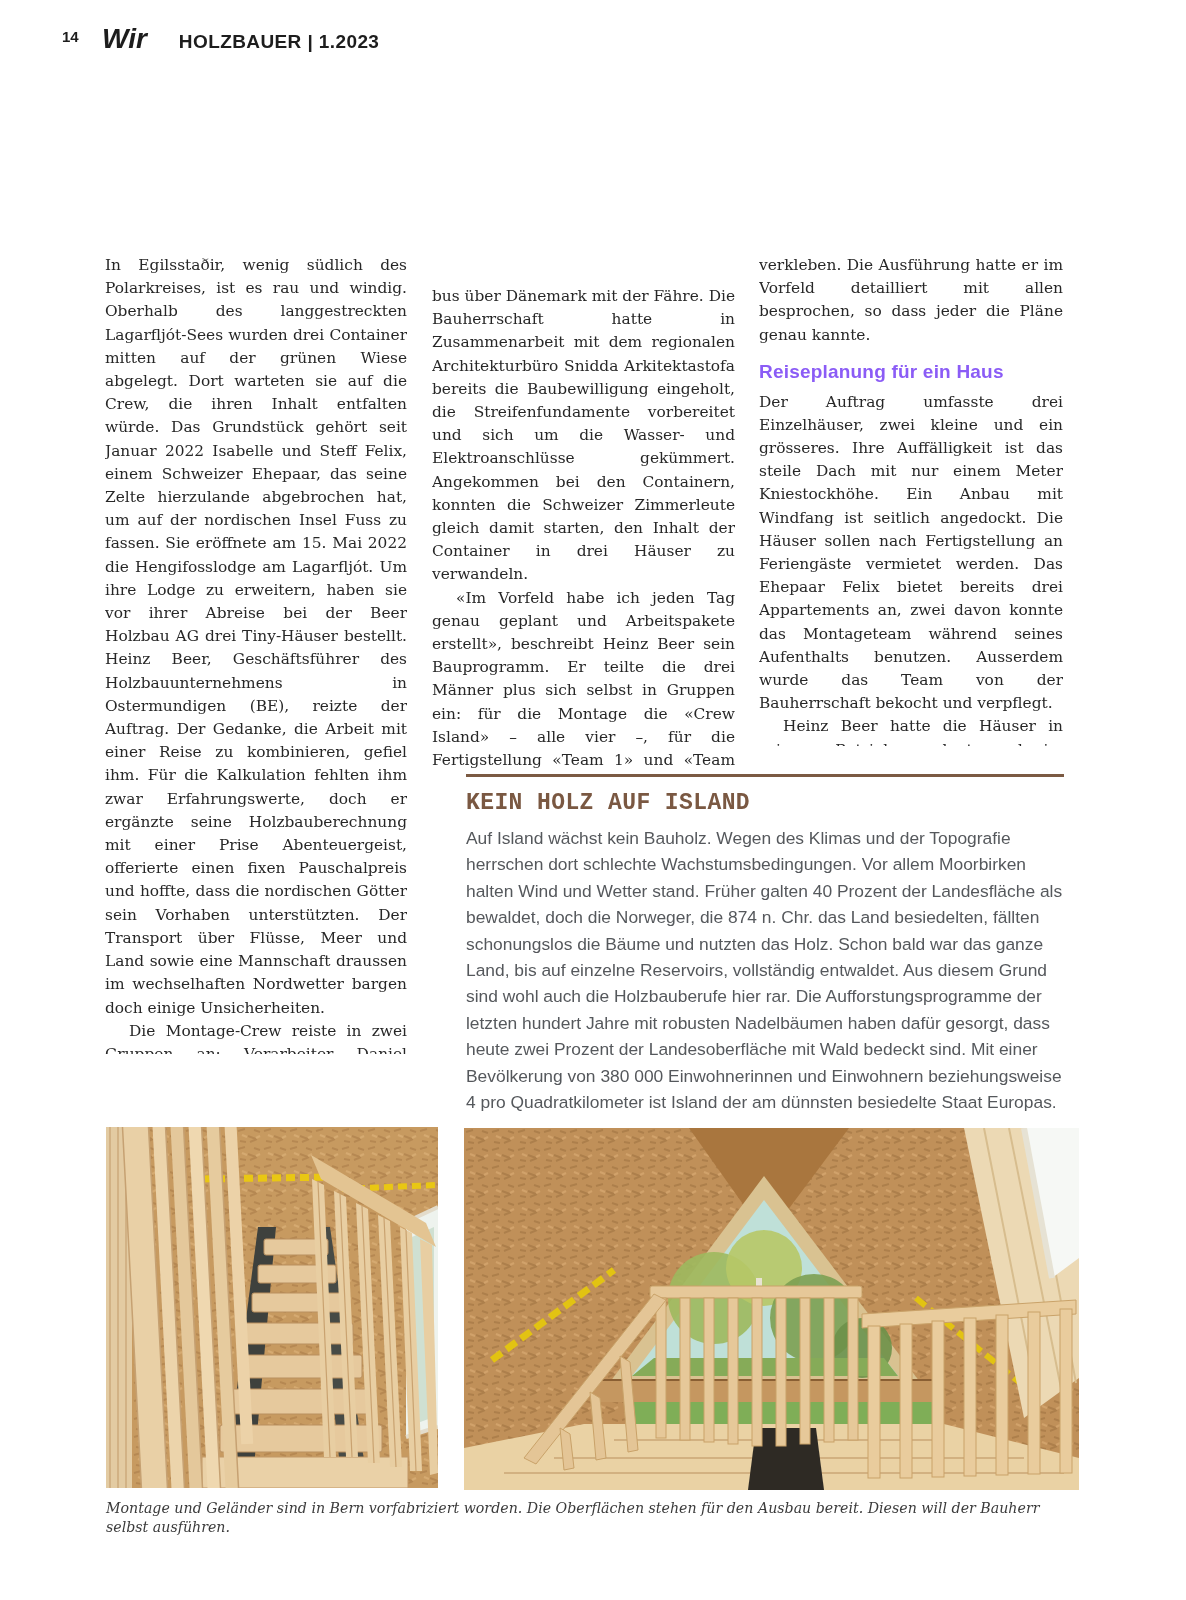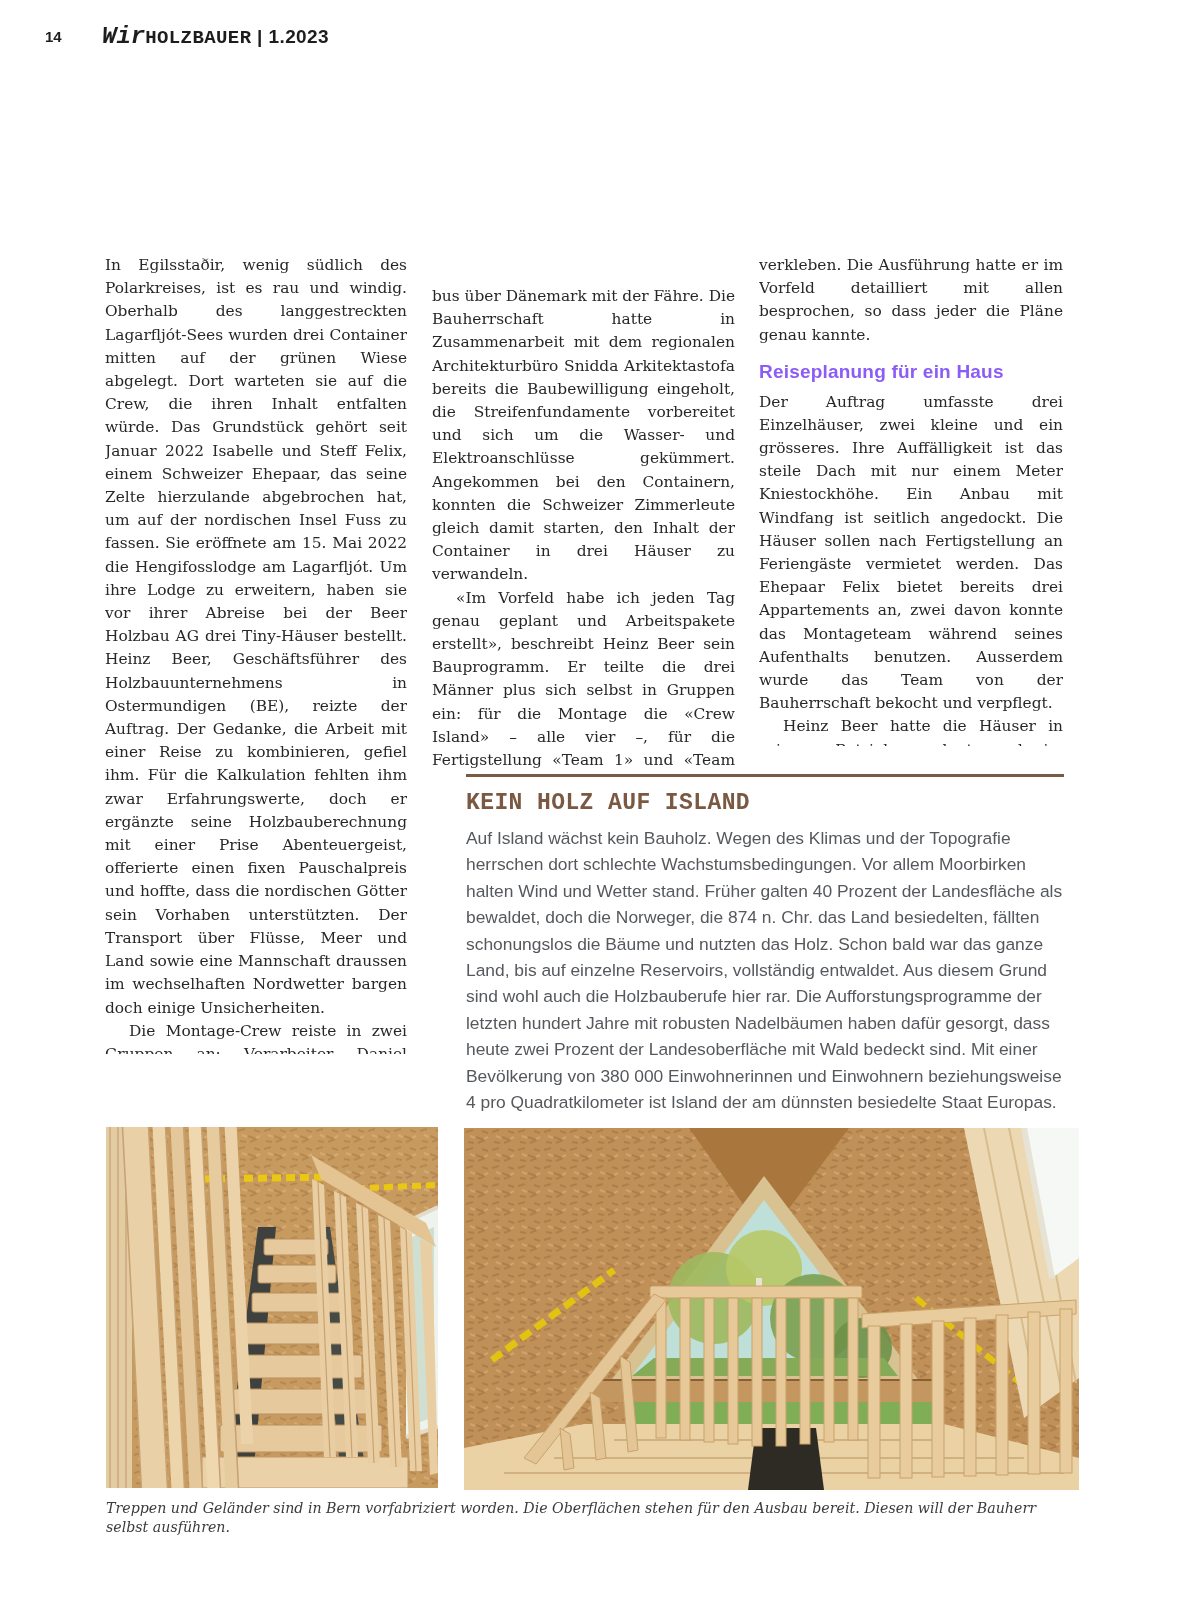--- a/index.html
+++ b/index.html
@@ -1,24 +1,24 @@
 <!DOCTYPE html>
 <html lang="de"><head>
 <meta charset="utf-8">
 <style>
   html,body{margin:0;padding:0;background:#ffffff;}
   .page{position:relative;width:1186px;height:1600px;background:#ffffff;overflow:hidden;
         font-family:"DejaVu Serif",serif;}
 
   
-  .pagenum{position:absolute;left:45px;top:28px;
+  .pagenum{position:absolute;left:62px;top:28px;
            font-family:"Liberation Sans",sans-serif;font-weight:bold;font-size:15px;color:#1d1d1d;}
   .brand{position:absolute;left:102px;top:23px;white-space:nowrap;color:#1d1d1d;}
-  .brand .it{font-family:Liberation Mono, monospace;font-style:italic;font-weight:bold;font-size:24px;}
-  .brand .bd{font-family:Liberation Mono, monospace;font-weight:bold;font-size:19px;letter-spacing:.4px;}
+  .brand .it{font-family:Liberation Sans, sans-serif;font-style:italic;font-weight:bold;font-size:28px;}
+  .brand .bd{font-family:Liberation Sans, sans-serif;font-weight:bold;font-size:19px;letter-spacing:.4px;margin-left:32px;}
   .brand .iss{font-family:"Liberation Sans",sans-serif;font-weight:bold;font-size:19px;letter-spacing:.4px;}
 
   
   .col{position:absolute;top:254px;width:302px;text-align:justify;
        font-size:15.4px;line-height:23.2px;color:#272727;hyphens:auto;overflow:hidden;}
   #col1{left:105px;height:800px;}
   #col2{left:432px;width:303px;height:492px;margin-top:31px;}
   #col3{left:759px;width:304px;height:492px;}
   .col p{margin:0;}
   .col p.indent{text-indent:24px;}
@@ -201,15 +201,15 @@
     </g>
 
     <g stroke="#c9a269" stroke-width="1" fill="#e4c596">
       <polygon points="60,330 190,166 202,172 72,336"></polygon>
       <polygon points="96,300 106,306 110,340 100,342"></polygon>
       <polygon points="126,264 136,270 142,330 132,332"></polygon>
       <polygon points="156,228 166,234 174,322 164,324"></polygon>
     </g>
   </svg>
 
-  <div class="caption">Treppen und Geländer sind in Bern vorfabriziert worden. Die Oberflächen stehen für den Ausbau bereit. Diesen will der Bauherr selbst ausführen.</div>
+  <div class="caption">Montage und Geländer sind in Bern vorfabriziert worden. Die Oberflächen stehen für den Ausbau bereit. Diesen will der Bauherr selbst ausführen.</div>
 
 </div>
 
 </body></html>

